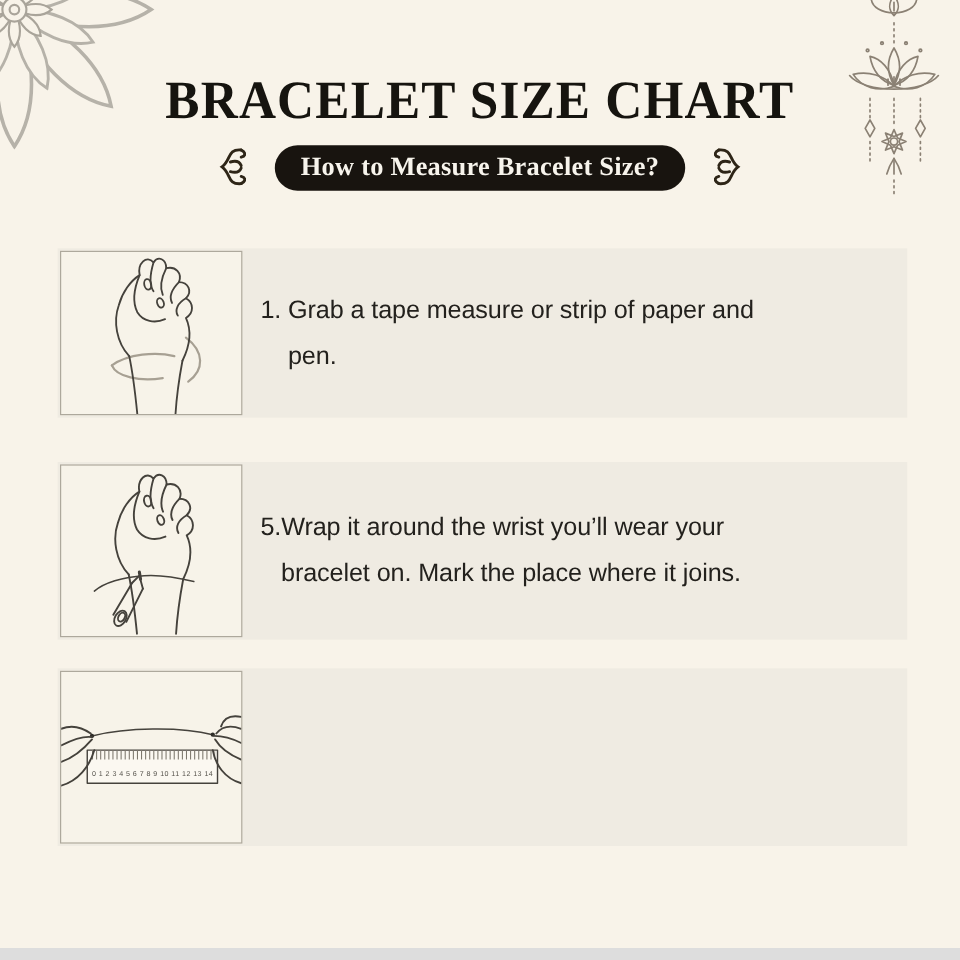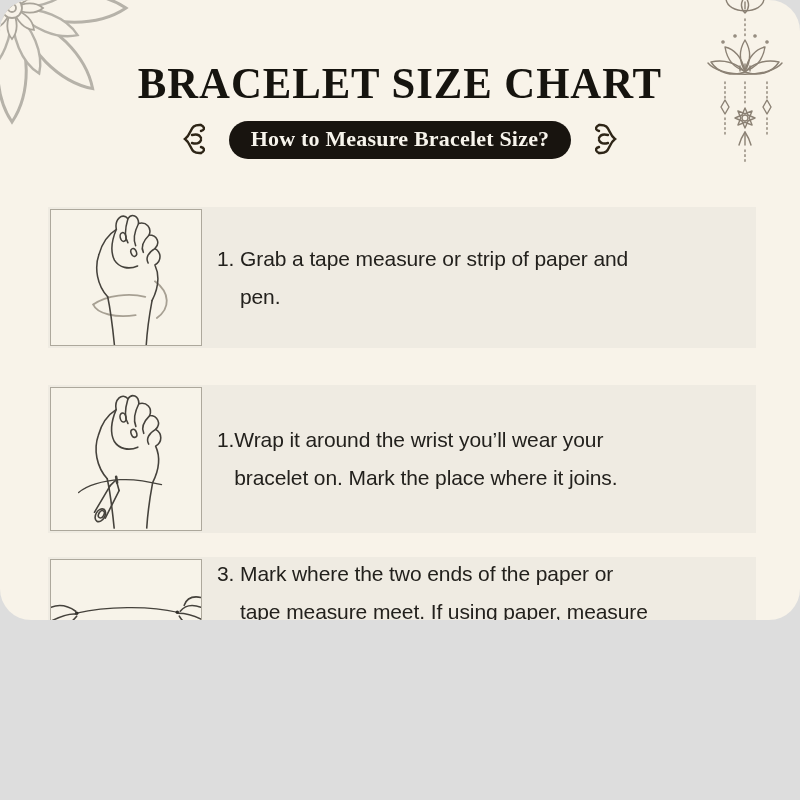--- a/index.html
+++ b/index.html
@@ -12,22 +12,22 @@
     --badge-bg:#18140f;
     --badge-text:#f7f4ec;
     --line:#45423c;
     --tape:#a7a093;
     --ornament:#8b8174;
     --mandala:#b6b2a9;
   }
   html,body{margin:0;padding:0;}
   body{background:#ddd;font-family:"Liberation Sans",sans-serif;}
   .canvas{
-    position:relative;width:800px;height:620px;margin:0 auto;
-    background:var(--bg);overflow:hidden;border-radius:31px;
+    position:relative;width:800px;height:790px;margin:0 auto;
+    background:var(--bg);overflow:hidden;
   }
   .ornament{position:absolute;pointer-events:none;}
   .mandala{left:-118px;top:-122px;}
   .lotus{left:698px;top:0;}
   .title{
     position:absolute;top:58px;left:0;width:800px;text-align:center;
     font-family:"Liberation Serif",serif;font-weight:bold;
     font-size:45px;line-height:50px;color:var(--title);letter-spacing:1px;
   }
   .title span{display:inline-block;transform:scaleX(.95);transform-origin:center;}
@@ -216,21 +216,21 @@
           <path d="M28,104 C36,97 52,92 70,91 C84,90 100,93 112,96" stroke-width="1.3"></path>
           <line x1="66" y1="88" x2="67" y2="94" stroke-width="2.6"></line>
           <path d="M44,124 L60,97"></path>
           <path d="M55,130 L69,102"></path>
           <path d="M60,97 L66,91 L69,102"></path>
           <ellipse cx="50" cy="127" rx="7" ry="4.6" transform="rotate(-60 50 127)"></ellipse>
           <ellipse cx="51" cy="126" rx="4" ry="2.6" transform="rotate(-60 51 126)"></ellipse>
         </g>
       </svg>
     </div>
-    <div class="step-text">1.Wrap it around the wrist you’ll wear your
+    <div class="step-text">5.Wrap it around the wrist you’ll wear your
    bracelet on. Mark the place where it joins.</div>
   </div>
 
   <div class="step step3">
     <div class="illus-box">
       <svg viewBox="0 0 152 140">
         <g class="lineart">
           <rect x="22" y="64" width="110" height="28" fill="#fbf8f1" stroke-width="1.2"></rect>
           <line x1="26" y1="68" x2="130" y2="68" stroke="#7d786d" stroke-width="8" stroke-dasharray="0.9 2.55" stroke-linecap="butt"></line>
           <path d="M26,52 C55,45 100,44 128,51" stroke-width="1.3"></path>
@@ -242,20 +242,16 @@
           <path d="M0,94 C14,90 24,78 28,64"></path>
           <path d="M152,36 C142,34 137,38 135,44"></path>
           <path d="M152,46 C141,42 135,45 131,50"></path>
           <path d="M152,58 C142,53 135,52 129,52"></path>
           <path d="M152,72 C140,67 133,60 130,55"></path>
           <path d="M152,92 C138,88 130,76 128,64"></path>
         </g>
         <text x="77" y="86" text-anchor="middle" font-size="6" font-family="Liberation Sans, sans-serif" fill="#55524b" textLength="102">0 1 2 3 4 5 6 7 8 9 10 11 12 13 14</text>
       </svg>
     </div>
-    <div class="step-text">3. Mark where the two ends of the paper or
-    tape measure meet. If using paper, measure
-    the length of the strip with a ruler. This would
-    be your wrist size.</div>
   </div>
 
 
 </div>
 
 </body></html>

